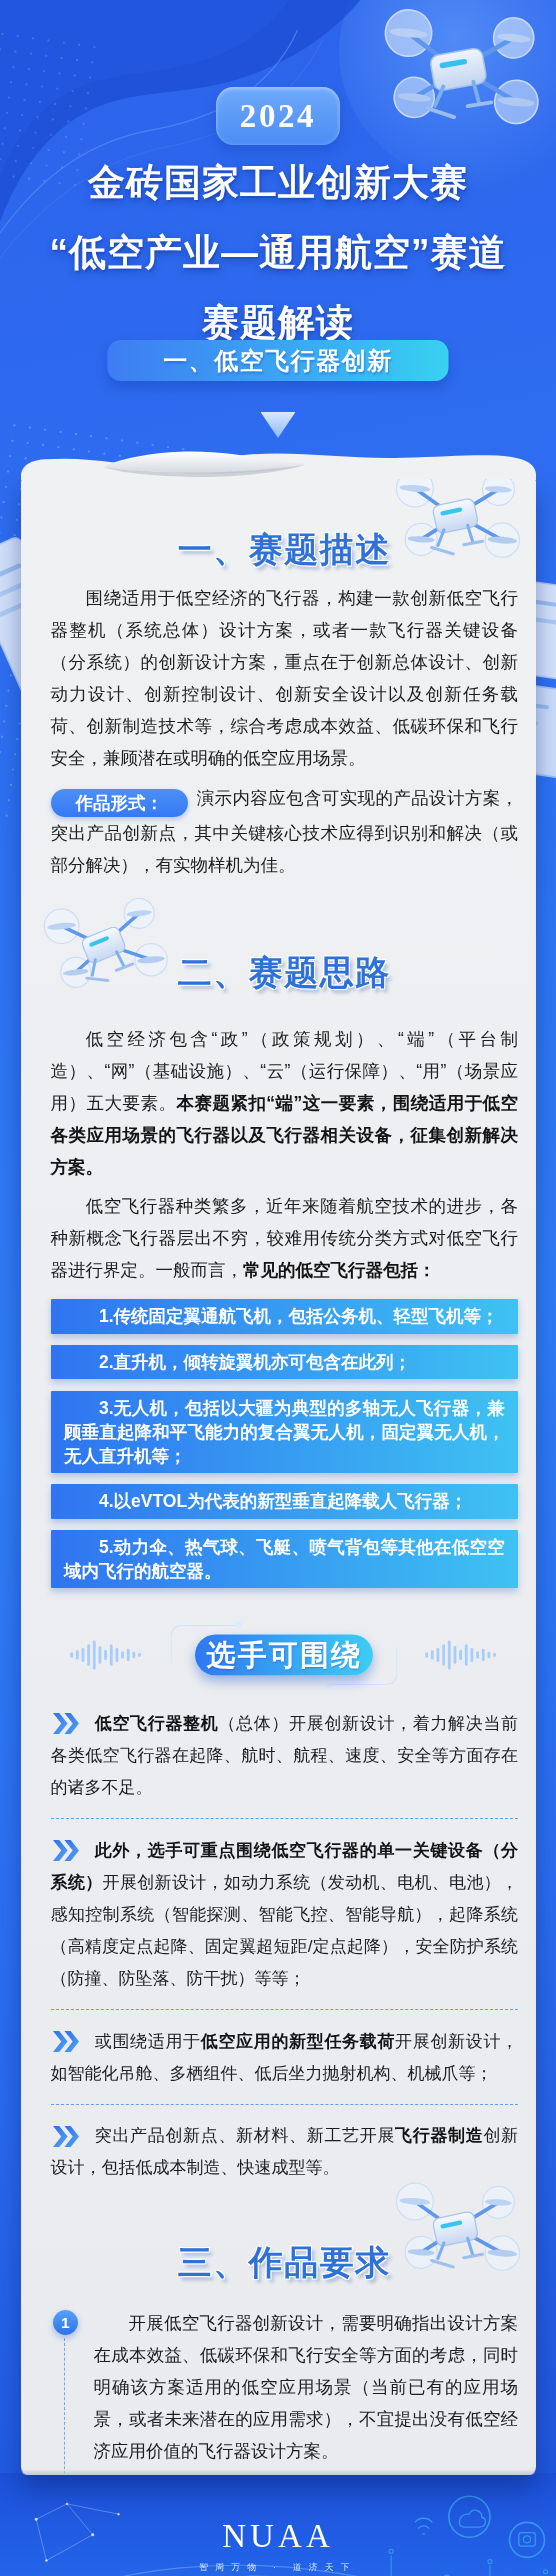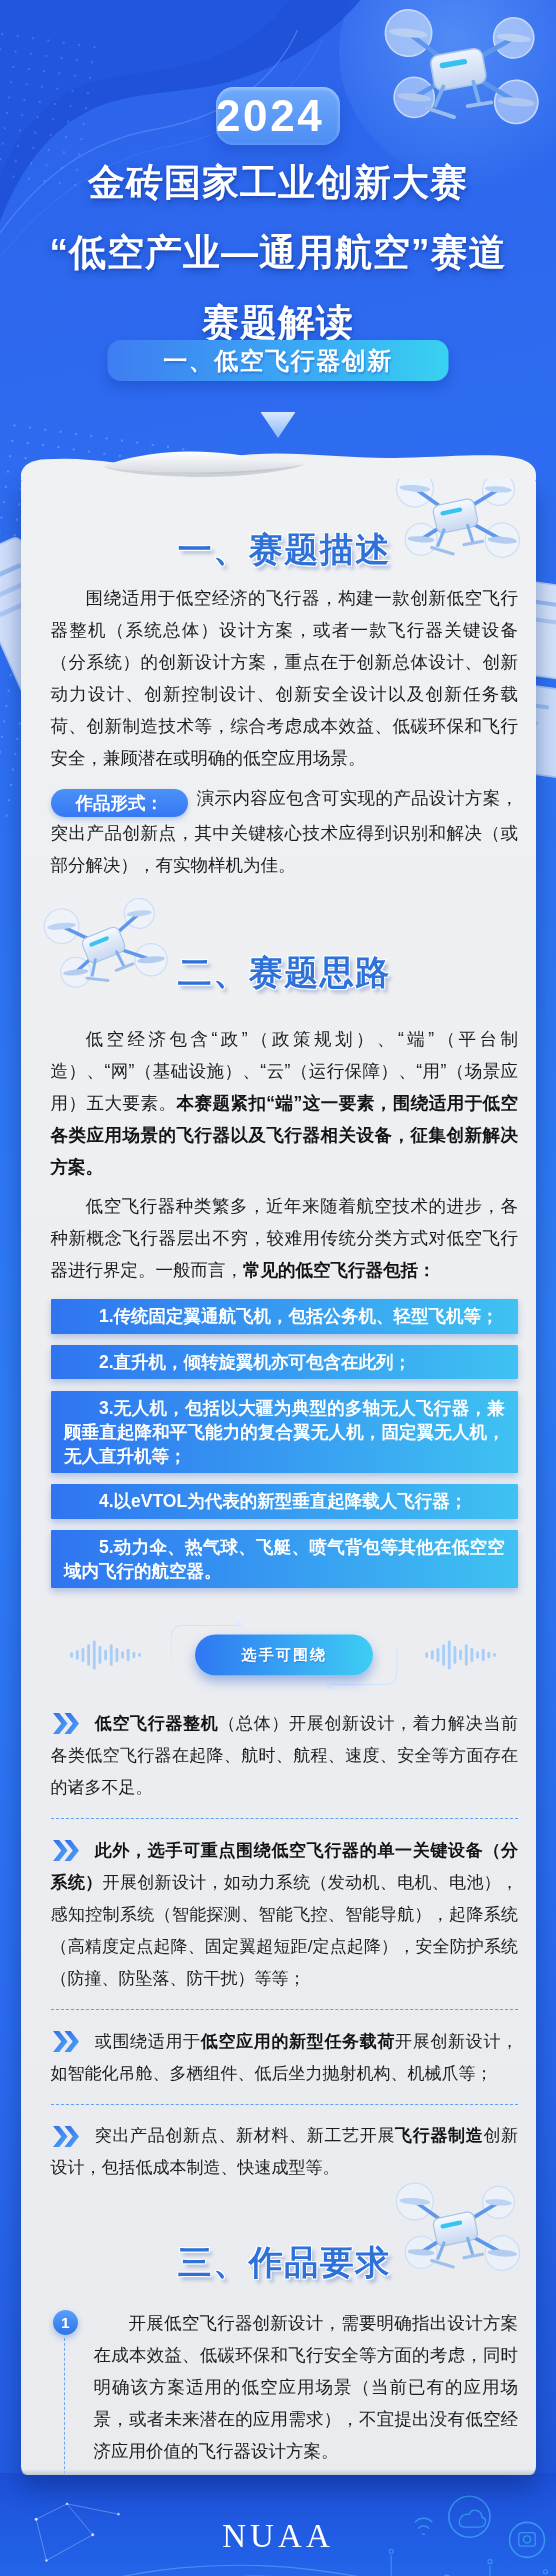--- a/index.html
+++ b/index.html
@@ -17,22 +17,22 @@
   .dots{position:absolute;z-index:0;background-image:radial-gradient(rgba(255,255,255,.55) 0.8px,transparent 1px);
     background-size:15.5px 15.5px;opacity:.45;transform:rotate(8deg)}
   .dots.a{left:-20.6px;top:428px;width:191px;height:402px}
   .dots.b{left:-31px;top:31px;width:124px;height:155px;opacity:.3}
   .hdr-drone{position:absolute;right:14.4px;top:9.3px;width:170px;z-index:1;transform:rotate(6deg);opacity:.96}
   .badge-2024{
     position:absolute;top:87px;left:50%;transform:translateX(-50%);z-index:2;
     width:124px;height:58px;border-radius:17.5px;
     background:linear-gradient(180deg,#6fa9fa,#4c8df6);
     box-shadow:inset 0 1.5px 4.1px rgba(255,255,255,.45),0 6.2px 12.4px rgba(15,55,160,.28);
-    display:flex;align-items:center;justify-content:flex-start;
-    color:#fff;font-size:44px;font-weight:700;letter-spacing:2.6px;
+    display:flex;align-items:center;justify-content:center;
+    color:#fff;font-size:33px;font-weight:700;letter-spacing:2.6px;font-family:Liberation Serif, serif;
   }
   .main-title{position:absolute;top:148px;left:0;width:100%;z-index:2;text-align:center;
     color:#fff;font-size:37px;font-weight:800;line-height:70px;letter-spacing:1px;
     text-shadow:0 3.1px 7.2px rgba(12,45,140,.5),1.5px 2.1px 0 rgba(28,70,185,.35);}
   .track-banner{
     position:absolute;top:340px;left:50%;transform:translateX(-50%);z-index:2;
     width:341px;height:41px;border-radius:13.4px;
     background:linear-gradient(90deg,#3e7df2 0%,#3ab5f4 72%,#38d2f0 100%);
     box-shadow:0 6.2px 11.3px rgba(14,58,170,.35);
     display:flex;align-items:center;justify-content:center;
@@ -71,21 +71,21 @@
   
   .btn-zone{position:relative;margin-top:34px;height:66px}
   .btn-frame{position:absolute;left:50%;top:50%;transform:translate(-50%,-50%);width:227px;height:60px}
   .btn-frame .c1{position:absolute;left:0;top:0;width:67px;height:37px;border-left:1.5px solid #cfe2ff;border-top:1.5px solid #cfe2ff;border-top-left-radius:11.3px}
   .btn-frame .c2{position:absolute;right:0;bottom:0;width:67px;height:37px;border-right:1.5px solid #cfe2ff;border-bottom:1.5px solid #cfe2ff;border-bottom-right-radius:11.3px}
   .btn-frame .d1{position:absolute;left:65px;top:-3.6px;width:6.2px;height:6.2px;border-radius:50%;background:#dcebff}
   .btn-frame .d2{position:absolute;right:65px;bottom:-3.6px;width:6.2px;height:6.2px;border-radius:50%;background:#dcebff}
   .pill-btn{position:absolute;left:50%;top:50%;transform:translate(-50%,-50%);
     min-width:178px;height:41px;border-radius:20.6px;border:none;cursor:pointer;
     background:linear-gradient(90deg,#2f78f2,#3ecdf4);
-    color:#fff;font-size:15px;font-weight:800;letter-spacing:2.1px;font-family:inherit;
+    color:#fff;font-size:29px;font-weight:800;letter-spacing:2.1px;font-family:inherit;
     display:flex;align-items:center;justify-content:center;
     box-shadow:0 6.2px 11.3px rgba(22,88,210,.38);text-shadow:0.5px 1px 1.5px rgba(20,70,190,.4);}
   .waveform{position:absolute;top:50%;transform:translateY(-50%)}
   .waveform.l{left:12.4px}.waveform.r{right:12.4px}
   
   .bullets{margin-top:19.6px}
   .bullet{position:relative}
   .bullet-icon{position:absolute;left:1px;top:4.1px}
   .bullet-p{font-size:17px;color:#1d1d1f;line-height:32px;text-align:justify;margin:0;text-indent:2.6em}
   .dash-sep{border:none;border-top:1.5px dashed #5fa0f6;margin:14.4px 0 15.5px;height:0}
@@ -351,16 +351,17 @@
         <circle cx="90" cy="170" r="2"></circle>
           <circle cx="230" cy="80" r="2"></circle>
         <line x1="70" y1="90" x2="130" y2="60"></line>
           <line x1="130" y1="60" x2="230" y2="80"></line>
         <line x1="70" y1="90" x2="90" y2="170"></line>
           <line x1="130" y1="60" x2="180" y2="120"></line>
         <line x1="180" y1="120" x2="90" y2="170"></line>
       </g>
     </svg>
     <p class="nuaa">NUAA</p>
+    <p class="tagline">智周万物 · 道济天下</p>
   </div>
 
 </div>
 
 
 </body></html>

